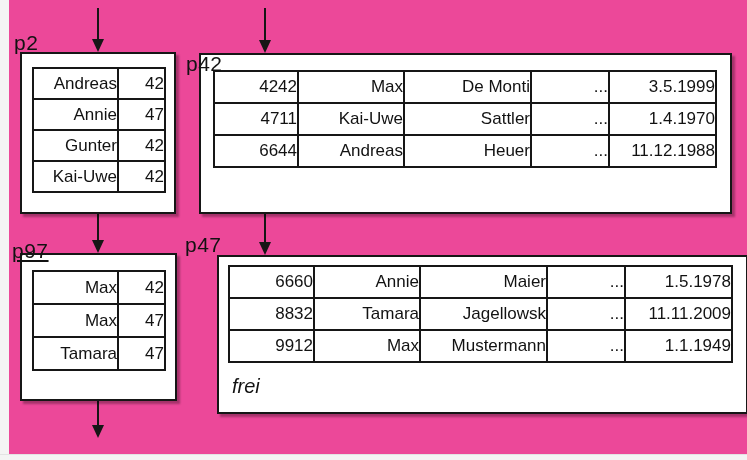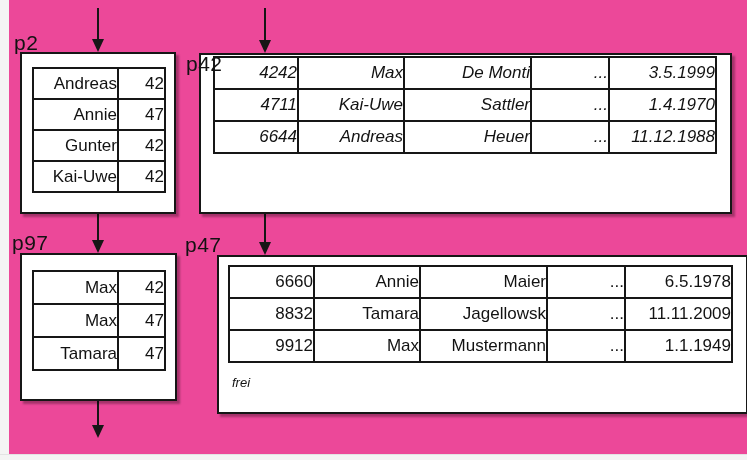--- a/index.html
+++ b/index.html
@@ -49,21 +49,21 @@
     overflow: hidden;
     white-space: nowrap;
   }
   .t-p2 tr  { height: 31px; }
   .t-p42 tr { height: 32px; }
   .t-p97 tr { height: 33px; }
   .t-p47 tr { height: 32px; }
   .free-label {
     position: absolute;
     font-style: italic;
-    font-size: 13px;
+    font-size: 20px;
   }
   .arrow { position: absolute; width: 12px; z-index: 1; }
   .arrow .shaft {
     position: absolute; left: 5px; top: 0; width: 2px;
     height: calc(100% - 12px);
     background: #161616;
   }
   .arrow .head {
     position: absolute; left: 0; bottom: 0; width: 0; height: 0;
     border-left: 6px solid transparent;
@@ -123,21 +123,21 @@
       <tr>
         <td>Kai-Uwe</td>
         <td>42</td>
       </tr>
     </tbody>
       </table>
   </div>
 
   <div class="page-label" style="left:186px; top:33px;margin-top:20px;">p42</div>
   <div class="page-box" style="left:199px; top:53px; width:529px; height:157px;">
-    <table class="itable t-p42" style="left:12px; top:1px;font-style:italic;">
+    <table class="itable t-p42" style="left:12px; top:15px;">
       <colgroup>
           <col style="width:84px">
           <col style="width:106px">
           <col style="width:127px">
           <col style="width:78px">
           <col style="width:107px">
         </colgroup>
       <tbody>
           <tr>
         <td>4242</td>
@@ -157,21 +157,21 @@
         <td>6644</td>
         <td>Andreas</td>
         <td>Heuer</td>
         <td>...</td>
         <td>11.12.1988</td>
       </tr>
     </tbody>
       </table>
   </div>
 
-  <div class="page-label" style="left:12px; top:232px;">p97</div>
+  <div class="page-label" style="left:12px; top:240px;text-decoration:underline;">p97</div>
   <div class="page-box" style="left:20px; top:253px; width:153px; height:144px;">
     <table class="itable t-p97" style="left:10px; top:15px;">
       <colgroup>
           <col style="width:85px">
           <col style="width:47px">
         </colgroup>
       <tbody>
           <tr>
         <td>Max</td>
         <td>42</td>
@@ -197,21 +197,21 @@
           <col style="width:127px">
           <col style="width:78px">
           <col style="width:107px">
         </colgroup>
       <tbody>
           <tr>
         <td>6660</td>
         <td>Annie</td>
         <td>Maier</td>
         <td>...</td>
-        <td>6.5.1978</td>
+        <td>1.5.1978</td>
       </tr>
       <tr>
         <td>8832</td>
         <td>Tamara</td>
         <td>Jagellowsk</td>
         <td>...</td>
         <td>11.11.2009</td>
       </tr>
       <tr>
         <td>9912</td>

